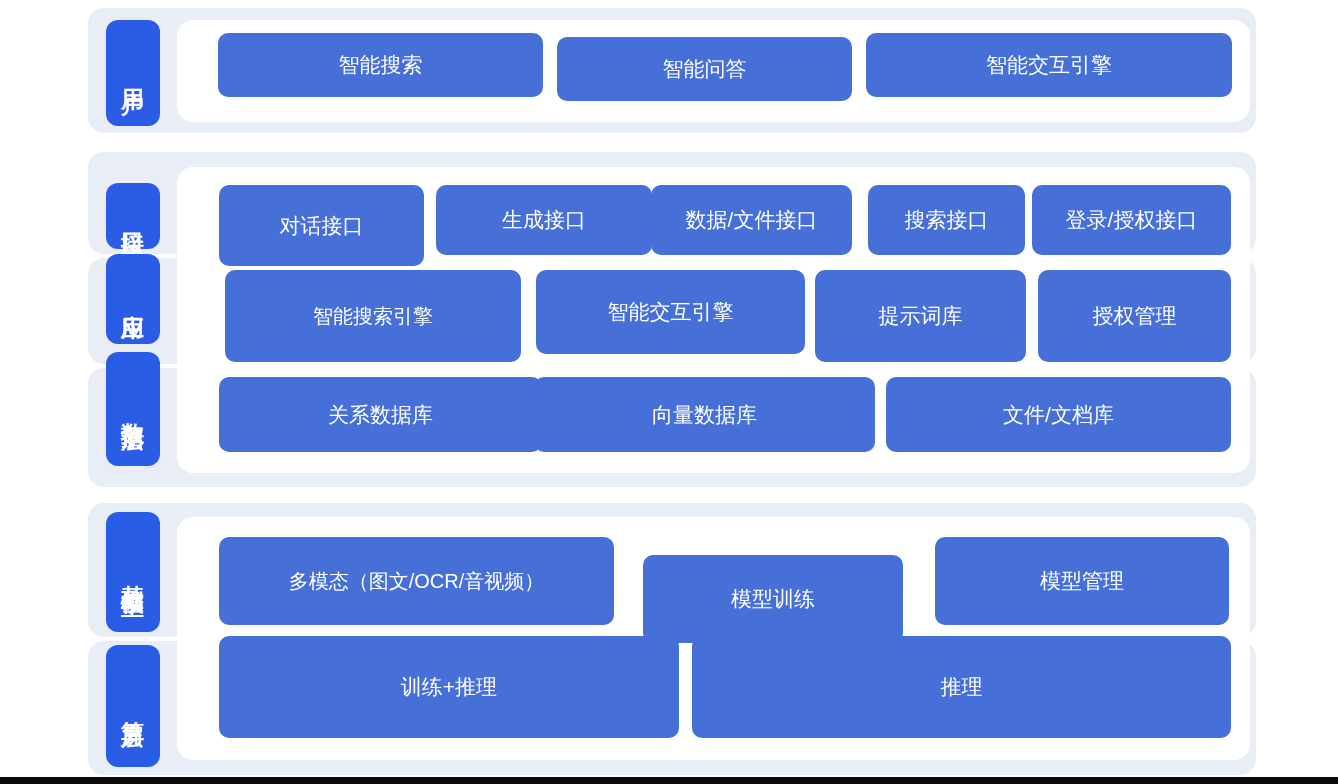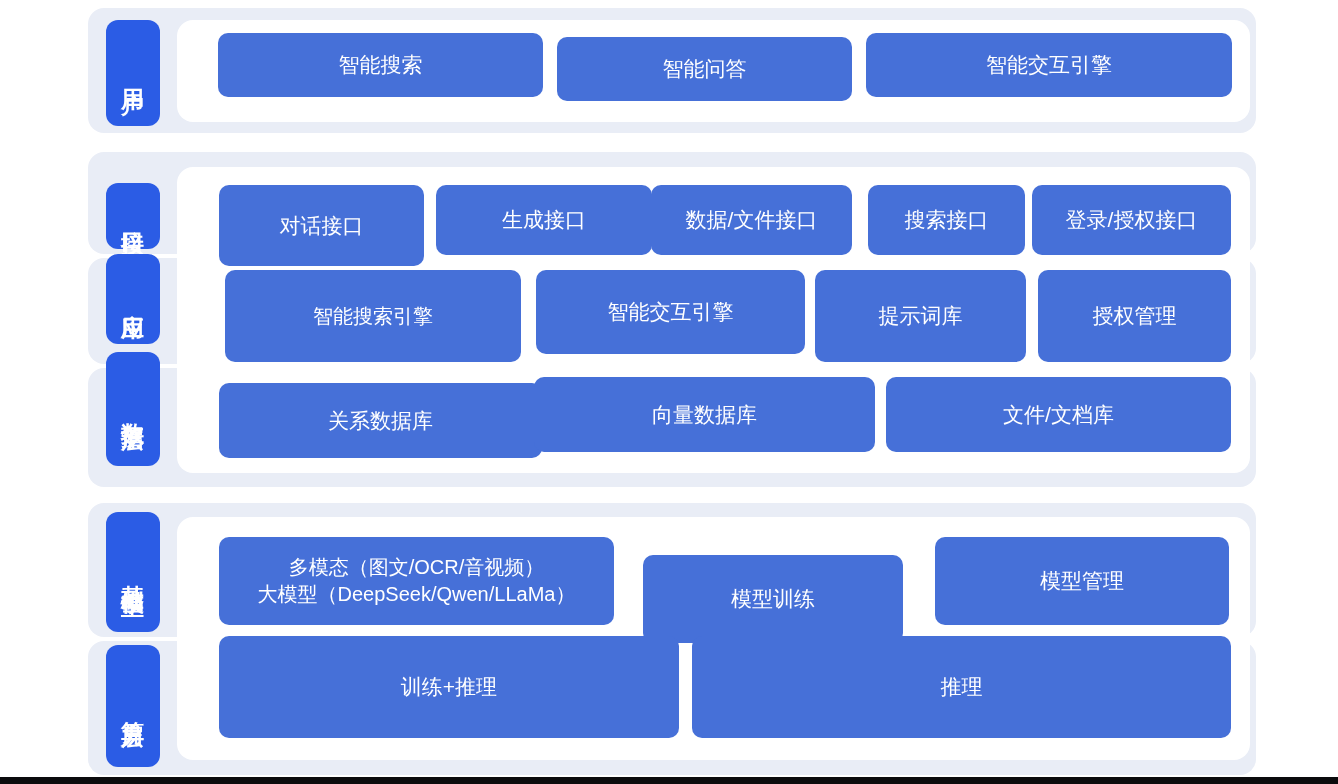--- a/index.html
+++ b/index.html
@@ -56,21 +56,21 @@
   .r1-1{left:436px; top:185px;width:216px;height:70px;}
   .r1-2{left:651px; top:185px;width:201px;height:70px;}
   .r1-3{left:868px; top:185px;width:157px;height:70px;}
   .r1-4{left:1032px;top:185px;width:199px;height:70px;}
   
   .r2-0{left:225px; top:270px;width:296px;height:92px;}
   .r2-1{left:536px; top:270px;width:269px;height:84px;}
   .r2-2{left:815px; top:270px;width:211px;height:92px;}
   .r2-3{left:1038px;top:270px;width:193px;height:92px;}
   
-  .r3-0{left:219px;top:377px;width:323px;height:75px;margin-top:6px;}
+  .r3-0{left:219px;top:377px;width:323px;height:75px;}
   .r3-1{left:534px;top:377px;width:341px;height:75px;}
   .r3-2{left:886px;top:377px;width:345px;height:75px;}
   
   .r4-0{left:219px;top:537px;width:395px;height:88px;}
   .r4-1{left:643px;top:537px;width:260px;height:88px;margin-top:18px;}
   .r4-2{left:935px;top:537px;width:294px;height:88px;}
   
   .r5-0{left:219px;top:636px;width:460px;height:102px;}
   .r5-1{left:692px;top:636px;width:539px;height:102px;}
   
@@ -115,21 +115,20 @@
   <div class="abs box r2-1">智能交互引擎</div>
   <div class="abs box r2-2">提示词库</div>
   <div class="abs box r2-3">授权管理</div>
 
   <div class="abs box r3-0">关系数据库</div>
   <div class="abs box r3-1">向量数据库</div>
   <div class="abs box r3-2">文件/文档库</div>
 
   <div class="abs box r4-0 two-line">
     <span>多模态（图文/OCR/音视频）</span>
-    <span>大模型（DeepSeek/Qwen/LLaMa）</span>
   </div>
   <div class="abs box r4-1">模型训练</div>
   <div class="abs box r4-2">模型管理</div>
 
   <div class="abs box r5-0">训练+推理</div>
   <div class="abs box r5-1">推理</div>
 
   <div class="abs footer-bar"></div>
 
 </div>

